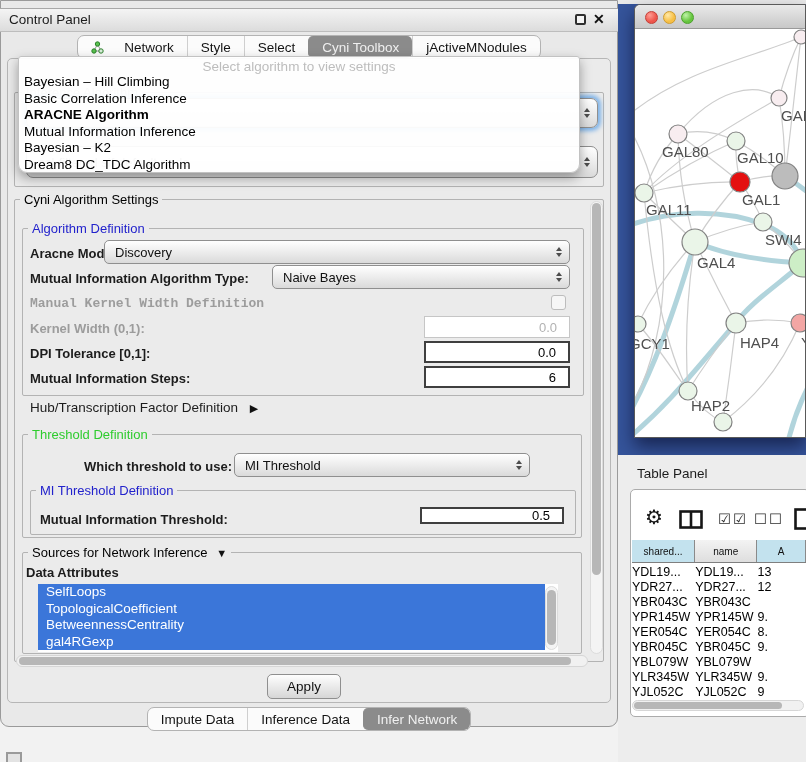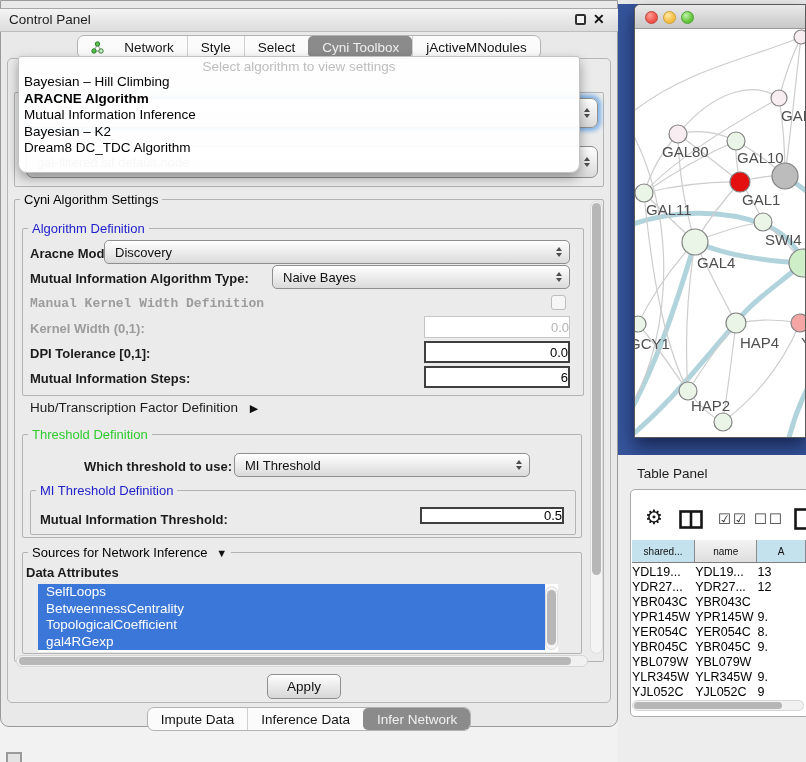--- a/index.html
+++ b/index.html
@@ -29,21 +29,21 @@
   .grp{position:absolute;border:1px solid #b3b3b3;border-radius:2px;box-sizing:border-box;}
   .grp-lbl{position:absolute;font-size:13px;background:#ebebeb;padding:0 4px;white-space:nowrap;}
   .blue{color:#2222cc;}
   .green{color:#2ecc2e;}
   .combo{position:absolute;background:linear-gradient(#ffffff,#dadada);border:1px solid #8f8f8f;border-radius:5px;
     font-size:13px;color:#111;display:flex;align-items:center;padding-left:10px;box-sizing:border-box;}
   .spin{position:absolute;right:7px;top:50%;transform:translateY(-50%);display:flex;flex-direction:column;gap:2px;}
   .tri-up{width:0;height:0;border-left:3.5px solid transparent;border-right:3.5px solid transparent;border-bottom:4.5px solid #4d4d4d;}
   .tri-dn{width:0;height:0;border-left:3.5px solid transparent;border-right:3.5px solid transparent;border-top:4.5px solid #4d4d4d;}
   .inp{position:absolute;background:#fff;border:2px solid #3f3f3f;font-size:13px;color:#000;
-    display:flex;align-items:center;justify-content:flex-end;padding-right:0;box-sizing:border-box;}
+    display:flex;align-items:center;justify-content:flex-end;padding-right:12px;box-sizing:border-box;}
   .inp.soft{border:1px solid #c6c6c6;color:#b2b2b2;}
   .checkbox{position:absolute;width:15px;height:15px;border:1px solid #bdbdbd;border-radius:3px;background:#f6f6f6;box-sizing:border-box;}
   .arrow-ic{font-size:11px;color:#111;}
   
   .popup{position:absolute;left:18px;top:56px;width:562px;height:117px;background:rgba(255,255,255,0.95);
     border:1px solid #c2c2c2;border-radius:3px 3px 9px 9px;box-shadow:0 5px 12px rgba(0,0,0,0.35);z-index:20;box-sizing:border-box;}
   .phint{margin-top:2px;text-align:center;font-size:13.5px;color:#bdbdbd;height:15px;line-height:15px;}
   .pitem{height:16.5px;line-height:16.5px;font-size:13.5px;color:#000;padding-left:5px;white-space:nowrap;}
   
   .sb-track-v{position:absolute;background:#f4f4f4;border:1px solid #dcdcdc;border-radius:7px;box-sizing:border-box;}
@@ -140,20 +140,21 @@
     <span class="spin">
         <span class="tri-up"></span>
         <span class="tri-dn"></span>
       </span>
   </div>
 
   <div class="popup">
     <div class="phint">Select algorithm to view settings</div>
     <div id="popup-items">
         <div class="pitem">Bayesian – Hill Climbing</div>
+        <div class="pitem">Basic Correlation Inference</div>
         <div class="pitem b">ARACNE Algorithm</div>
         <div class="pitem">Mutual Information Inference</div>
         <div class="pitem">Bayesian – K2</div>
         <div class="pitem">Dream8 DC_TDC Algorithm</div>
       </div>
   </div>
 
   <div class="grp" style="left:14px;top:199px;width:590px;height:463px;"></div>
   <div class="grp-lbl" style="left:20px;top:192px;">Cyni Algorithm Settings</div>
 
@@ -216,22 +217,22 @@
   <div class="inp" style="left:420px;top:507px;width:144px;height:17px;">0.5</div>
 
   <div class="grp" style="left:22px;top:552px;width:560px;height:102px;"></div>
   <div class="grp-lbl" style="left:28px;top:545px;">
     <span>Sources for Network Inference</span>
     <span class="arrow-ic" style="margin-left:5px;">▼</span>
   </div>
   <div class="lbl b" style="left:26px;top:565px;">Data Attributes</div>
   <div class="attr-list" id="attr-list">
       <div class="aitem">SelfLoops</div>
+      <div class="aitem">TopologicalCoefficient</div>
       <div class="aitem">BetweennessCentrality</div>
-      <div class="aitem">TopologicalCoefficient</div>
       <div class="aitem">gal4RGexp</div>
     </div>
   <div class="sb-track-v" style="left:545px;top:586px;width:13px;height:64px;"></div>
   <div class="sb-thumb" style="left:547px;top:590px;width:9px;height:55px;"></div>
 
   <div class="sb-h" style="left:16px;top:655px;width:572px;height:12px;"></div>
   <div class="sb-thumb" style="left:19px;top:657px;width:552px;height:8px;"></div>
 
   <div class="apply">Apply</div>
 

